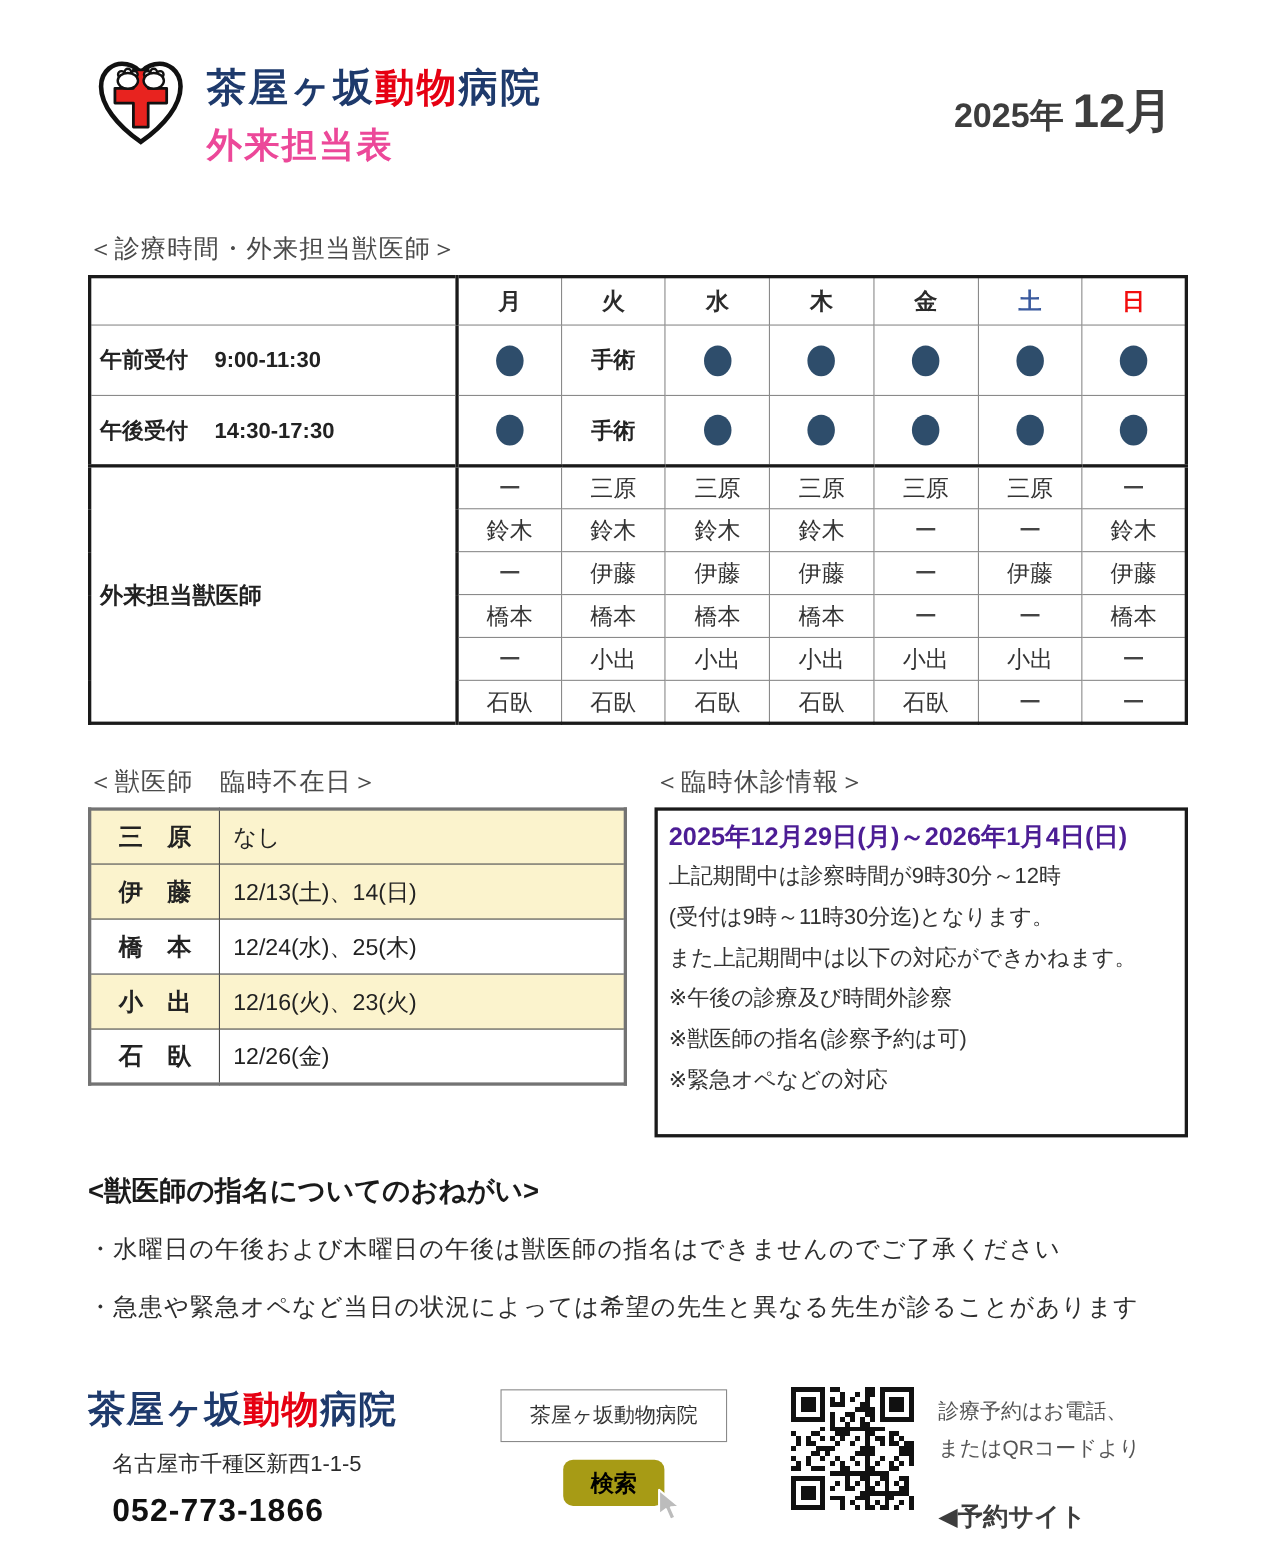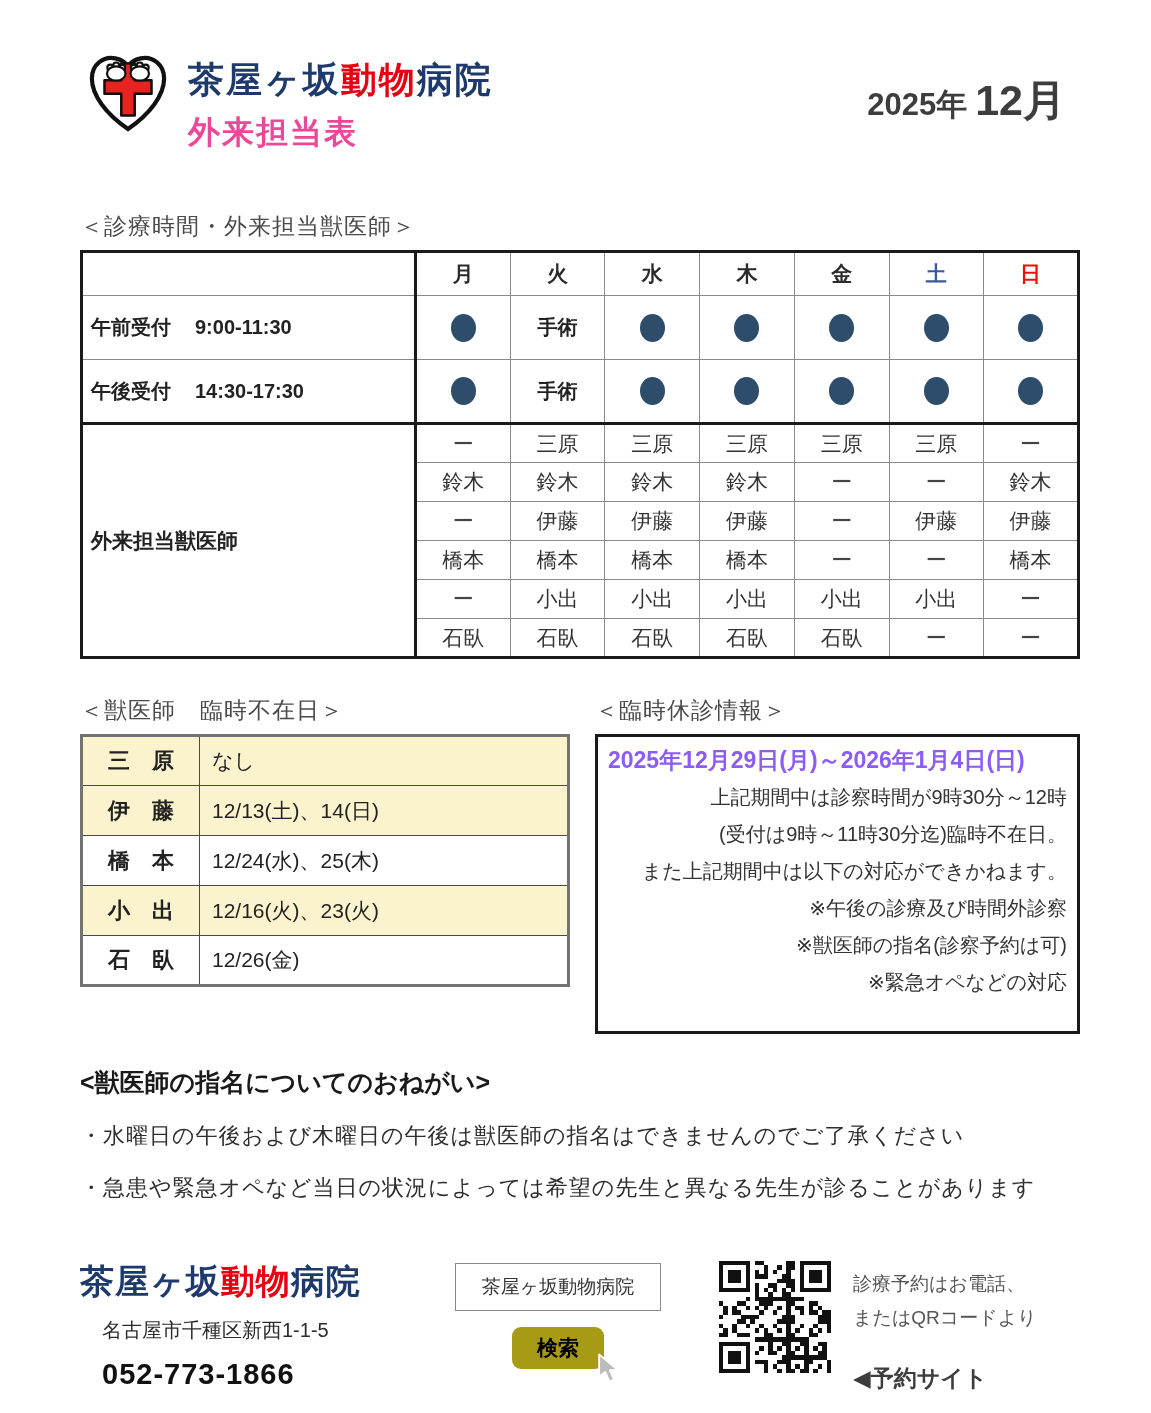--- a/index.html
+++ b/index.html
@@ -52,22 +52,22 @@
   .col-left { width: 490px; }
   .col-right { width: 485px; margin-left: 25px; }
   .col-title { margin-bottom: 8px; }
   #absence-table { width: 490px; border: 3px solid #737373; padding-left: 12px; }
   #absence-table td { border: 1px solid #4a4a4a; height: 50px; vertical-align: middle; background:#fff; }
   #absence-table tr.hl td { background:#fbf3cd; }
   .ab-name { width: 118px; text-align:center; font-size: 22px; font-weight: bold; color:#222; }
   .ab-dates { font-size: 21px; color:#222; padding-left: 12px; }
 
   .closure-box { width: 485px; height: 300px; border: 3px solid #1a1a1a; padding: 5px 10px; background:#fff; }
-  .closure-period { font-size: 23px; font-weight: bold; color:#8b5cf6; line-height: 37px; }
-  .closure-line { font-size: 20px; color:#333; line-height: 37px; text-align: right; }
+  .closure-period { font-size: 23px; font-weight: bold; color:#4c1d95; line-height: 37px; }
+  .closure-line { font-size: 20px; color:#333; line-height: 37px; }
 
   
   .notes { margin-top: 32px; }
   .notes-title { font-size: 25px; font-weight: bold; color:#1a1a1a; }
   .note-line { font-size: 22px; color:#2e2e2e; margin-top: 22px; letter-spacing: 1px; }
 
   
   .footer { display:flex; margin-top: 56px; }
   .f-left { width: 375px; }
   .f-name { font-size: 34px; font-weight: bold; color:#1e3a6c; letter-spacing: 1px; }
@@ -244,21 +244,21 @@
               </tr>
             </tbody>
           </table>
       </div>
       <div class="col-right">
         <div class="section-title col-title">＜臨時休診情報＞</div>
         <div class="closure-box">
           <div class="closure-period">2025年12月29日(月)～2026年1月4日(日)</div>
           <div id="closure-lines">
               <div class="closure-line">上記期間中は診察時間が9時30分～12時</div>
-              <div class="closure-line">(受付は9時～11時30分迄)臨時不在日。</div>
+              <div class="closure-line">(受付は9時～11時30分迄)となります。</div>
               <div class="closure-line">また上記期間中は以下の対応ができかねます。</div>
               <div class="closure-line">※午後の診療及び時間外診察</div>
               <div class="closure-line">※獣医師の指名(診察予約は可)</div>
               <div class="closure-line">※緊急オペなどの対応</div>
             </div>
         </div>
       </div>
     </div>
 
     <div class="notes">

